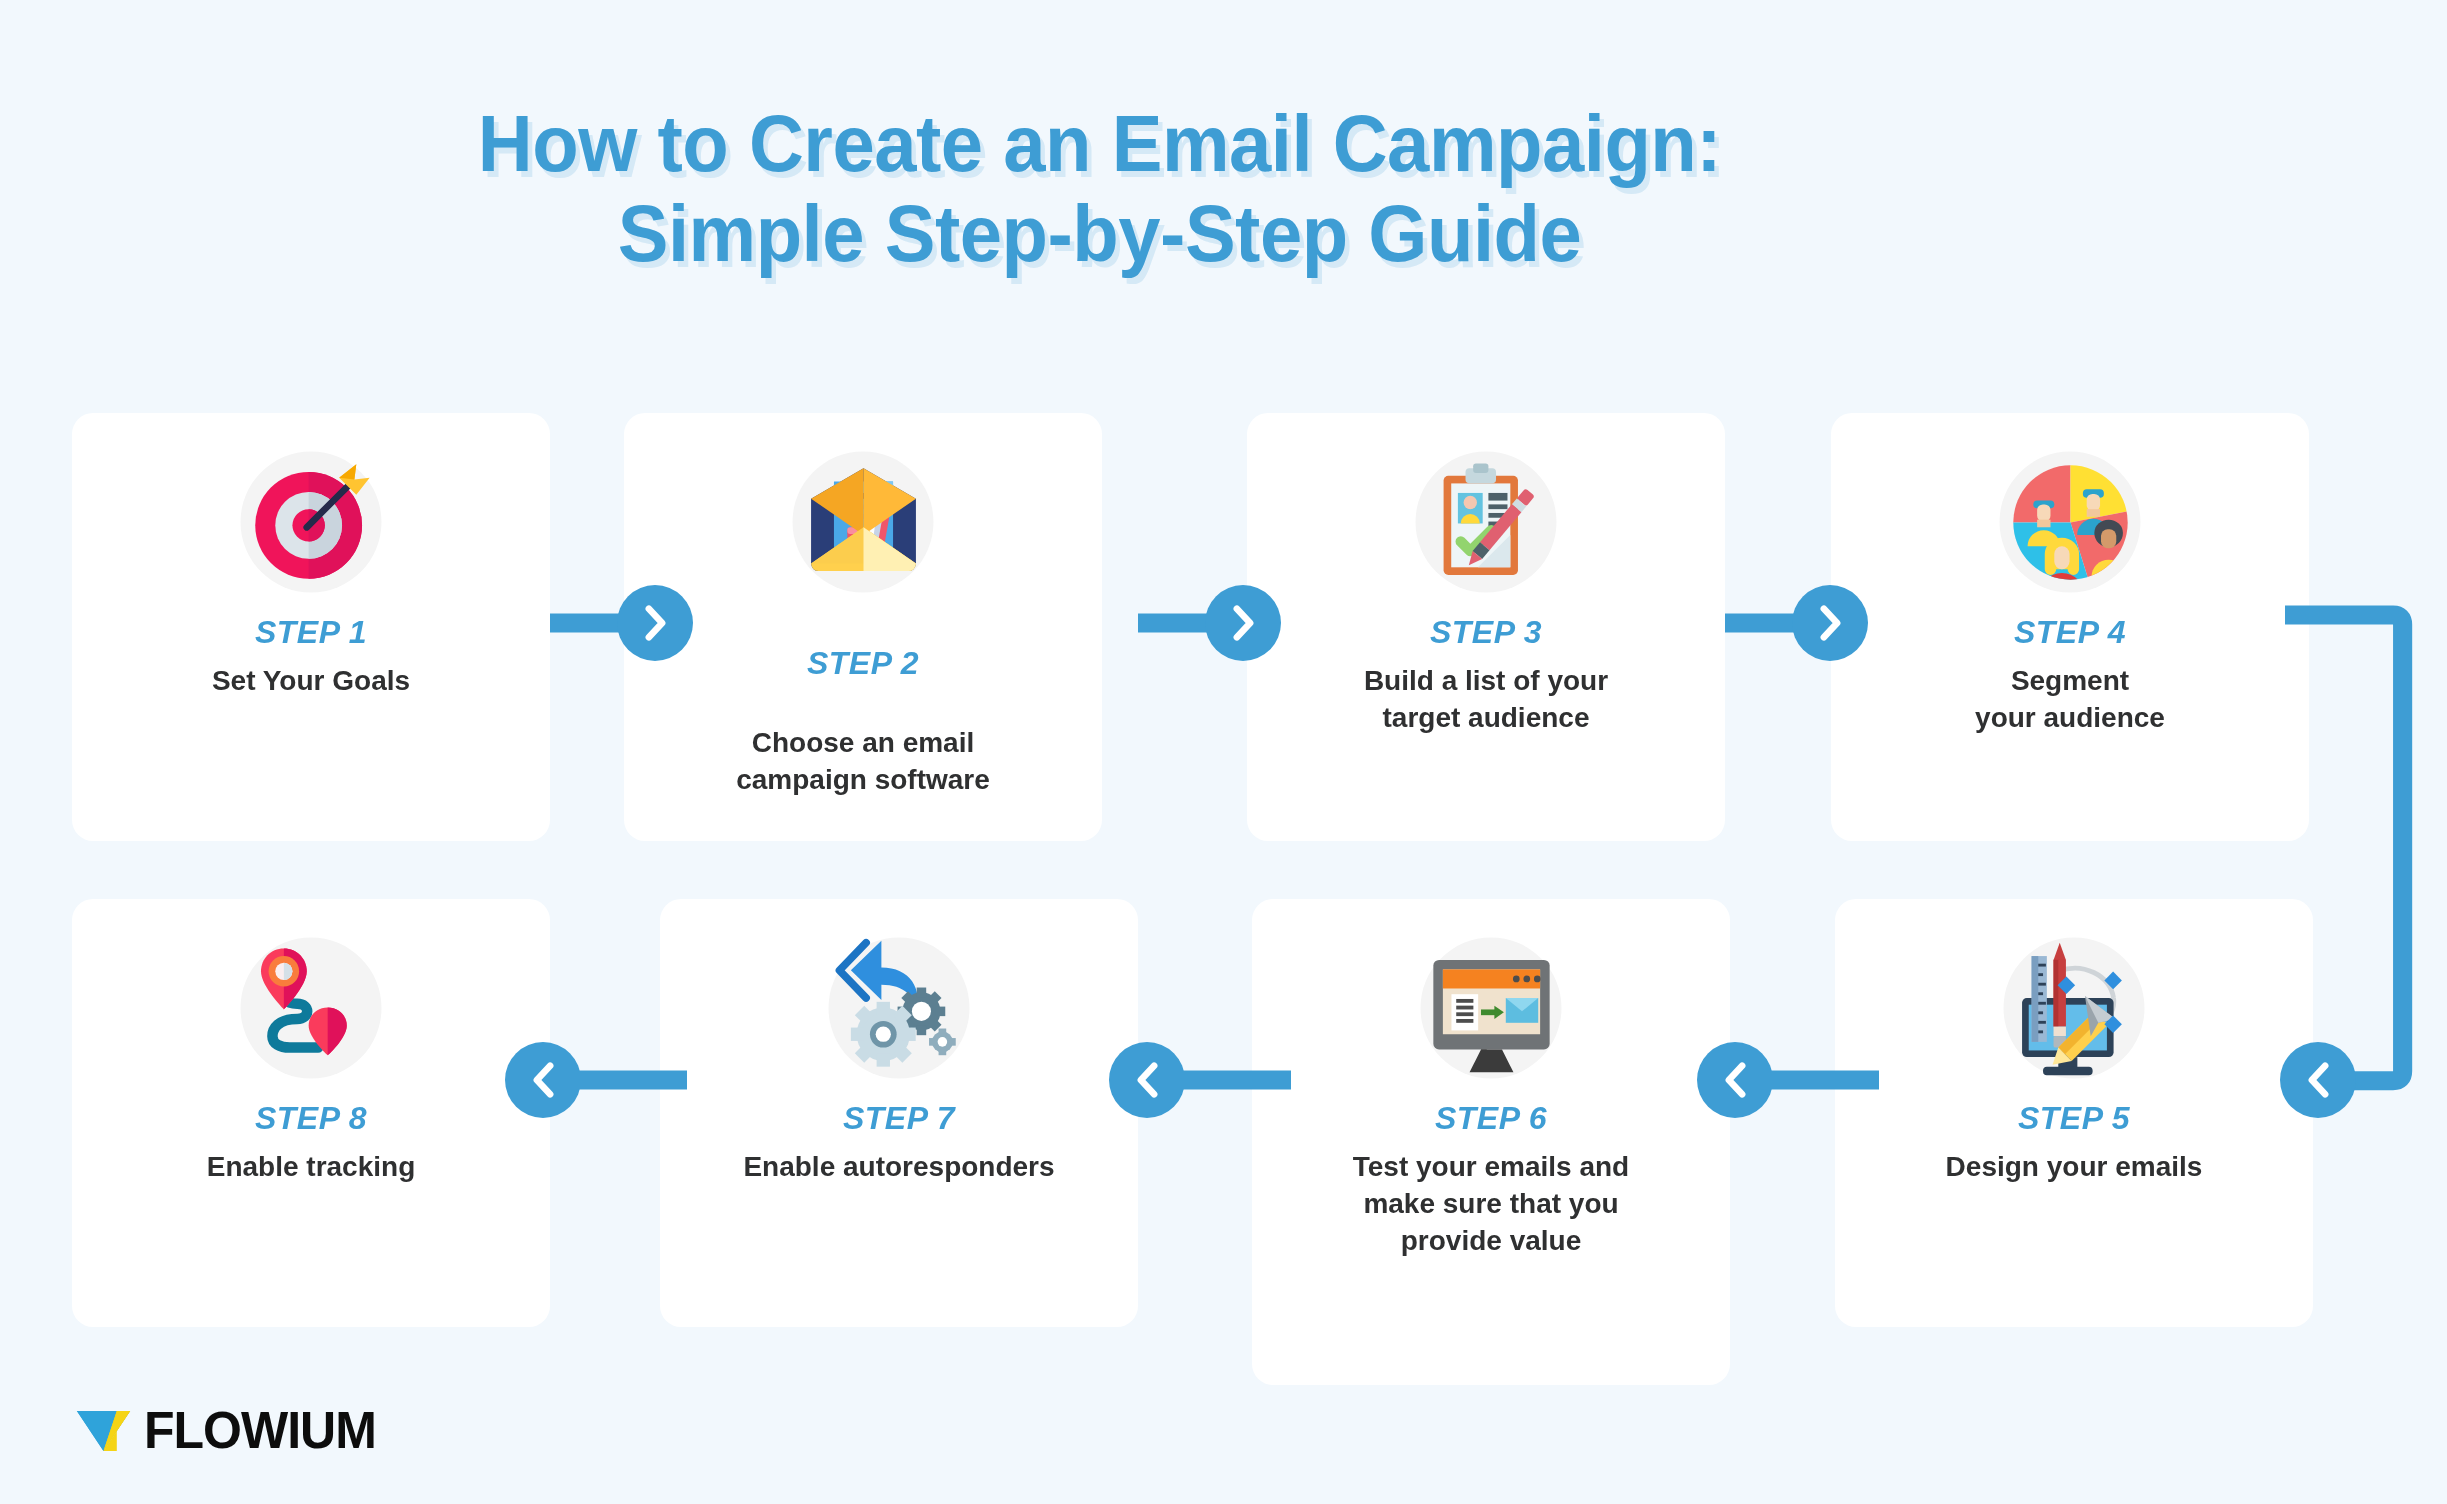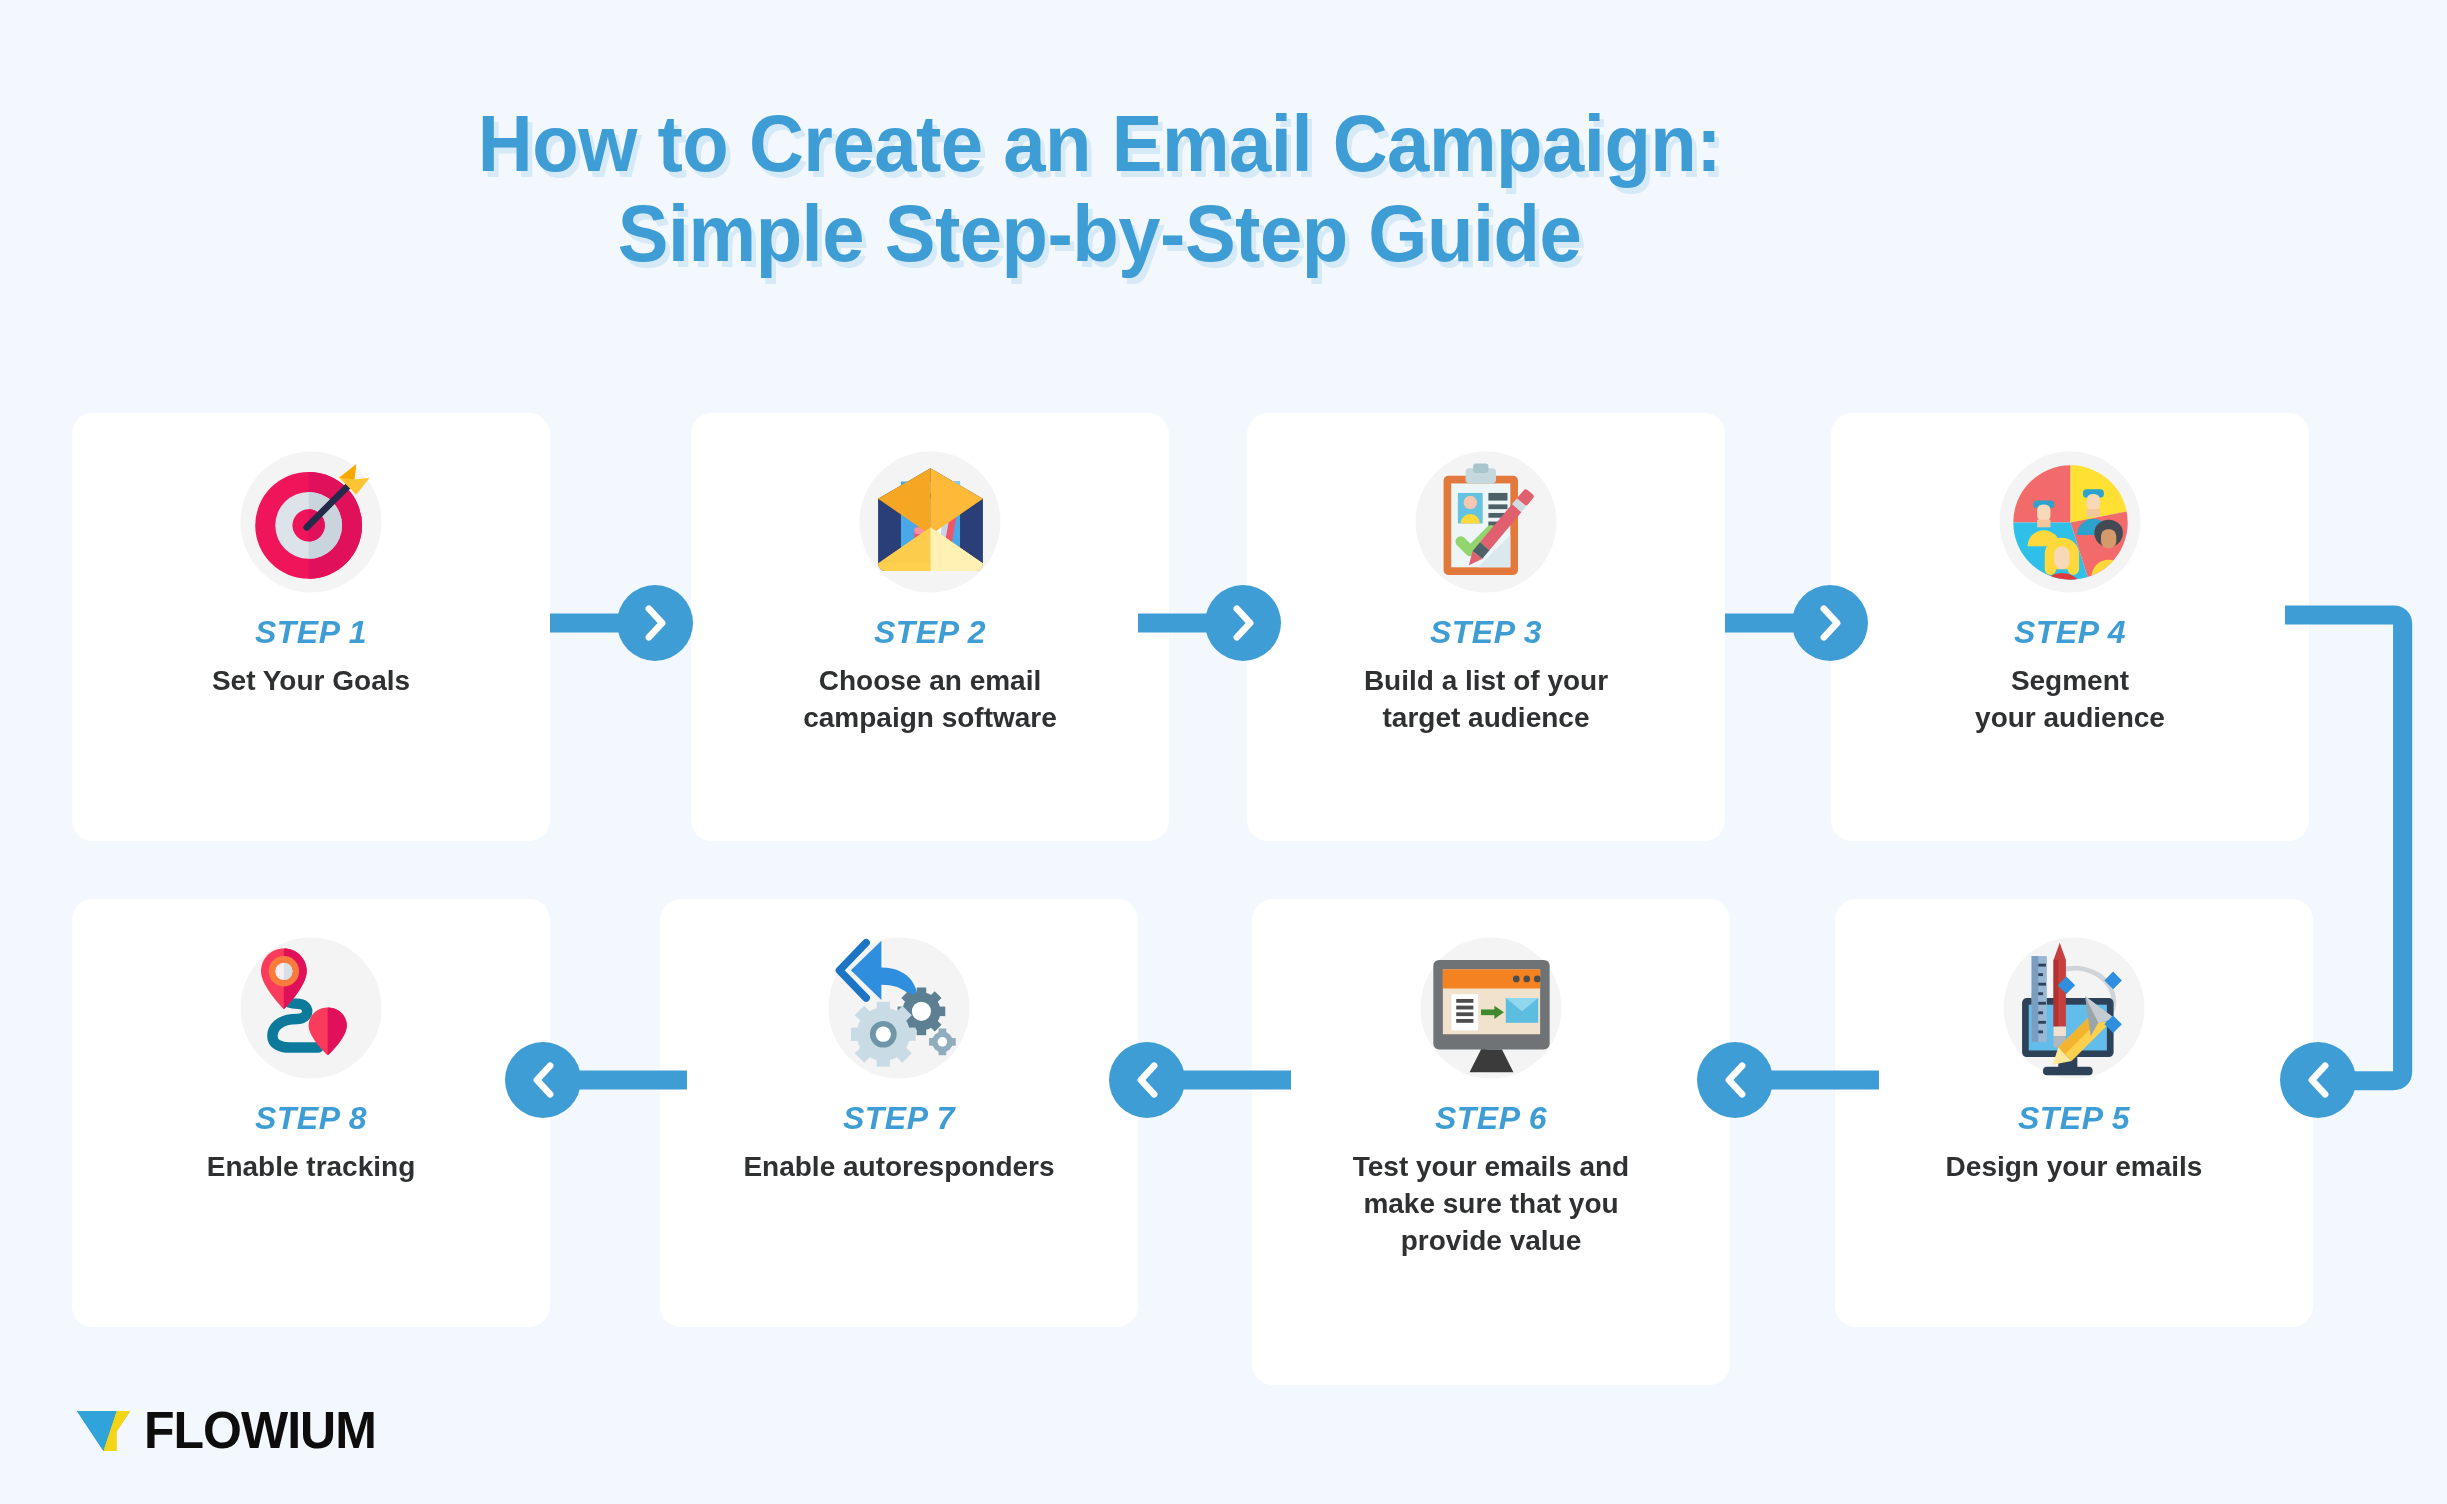--- a/index.html
+++ b/index.html
@@ -222,21 +222,21 @@
         <path d="M72 61 a17 17 0 0 1 0 34 z" fill="#e0115a"></path>
         <line x1="70" y1="80" x2="113" y2="37" stroke="#252a4a" stroke-width="7" stroke-linecap="round"></line>
         <path d="M104 28 l18 -14 l-2 16 l16 -2 l-14 18 z" fill="#ffc431"></path>
         <path d="M104 28 l18 -14 l-2 16 z" fill="#f7a800"></path>
       </svg>
     </div>
     <div class="step-label">STEP 1</div>
     <div class="step-desc">Set Your Goals</div>
   </div>
 
-  <div class="card" style="left:691px; top:413px; width:478px; height:428px;">
+  <div class="card" style="left:624px; top:413px; width:478px; height:428px;gap:31px;">
     <div class="icon-wrap">
       <svg width="143" height="143" viewBox="0 0 150 150">
         <path d="M20 50 L20 118 a8 8 0 0 0 8 8 L122 126 a8 8 0 0 0 8 -8 L130 50 L75 18 z" fill="#2a3e78"></path>
         <path d="M44 32 L106 32 L106 102 L44 102 z" fill="#4aa8e8"></path>
         <path d="M88 32 L106 32 L106 50 z" fill="#7cc6f2"></path>
         <rect x="55" y="44" width="26" height="6" rx="3" fill="#2a3e78"></rect>
         <rect x="55" y="56" width="36" height="5" rx="2.5" fill="#5b8fd4"></rect>
         <rect x="55" y="66" width="30" height="5" rx="2.5" fill="#5b8fd4"></rect>
         <path d="M70 86 L88 72 L88 100 z" fill="#ffffff"></path>
         <rect x="58" y="80" width="16" height="14" rx="4" fill="#f0566a"></rect>

